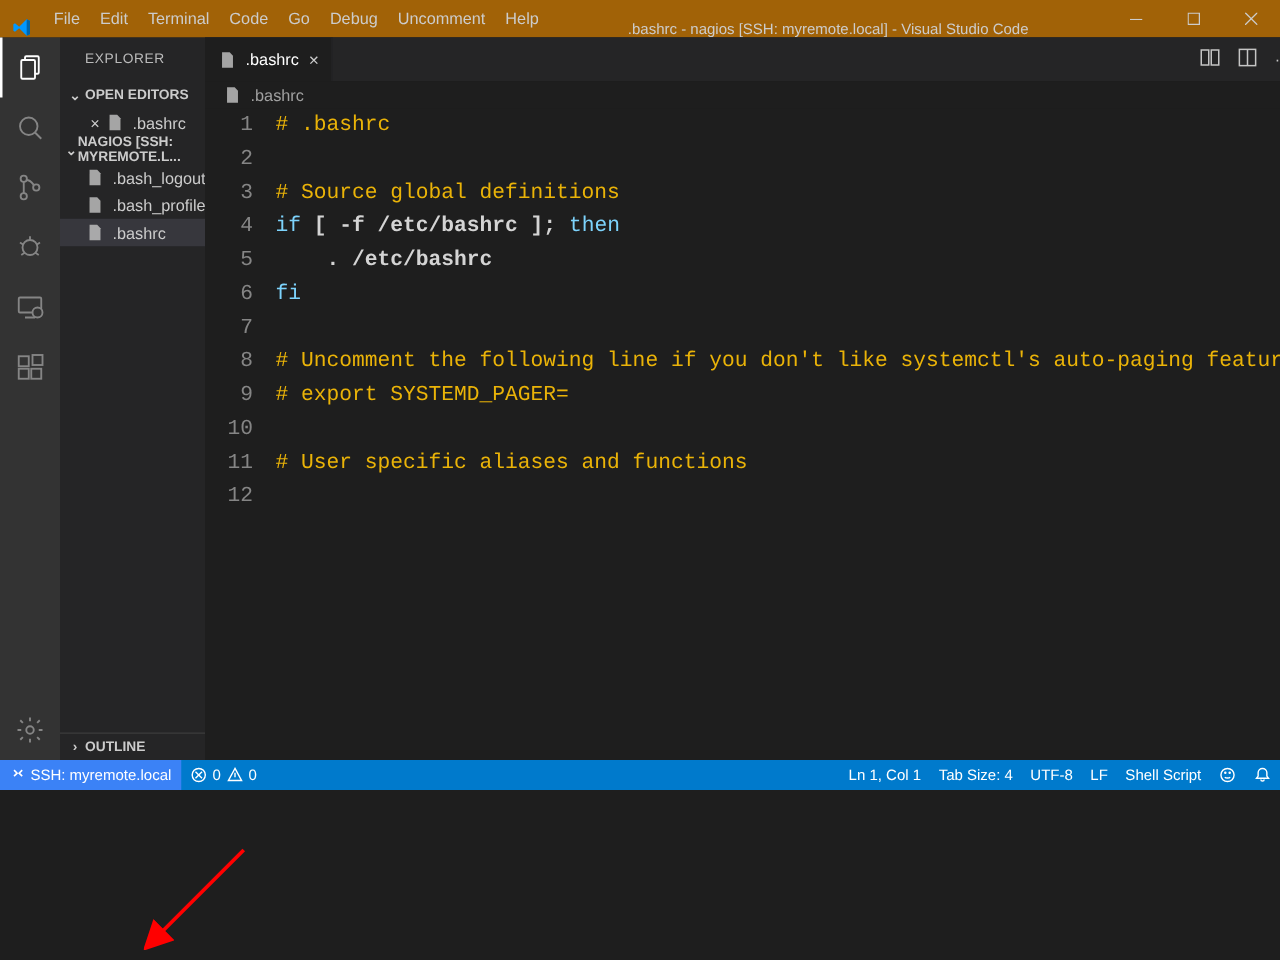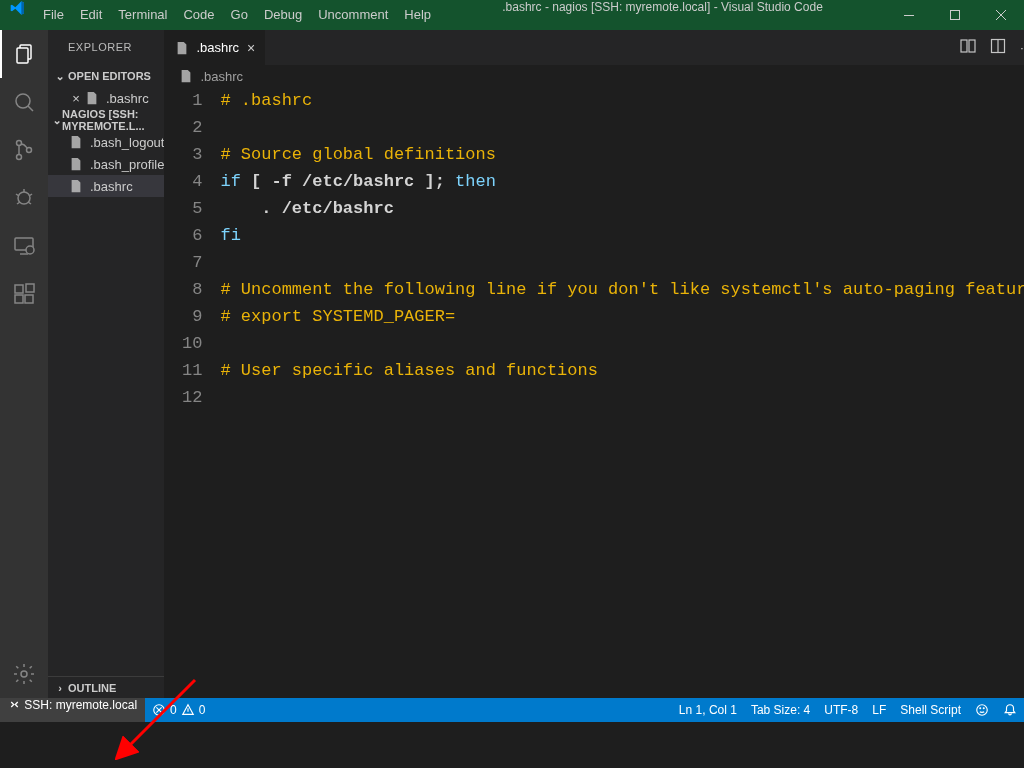--- a/index.html
+++ b/index.html
@@ -1,25 +1,25 @@
 <!DOCTYPE html>
 <html><head>
 <meta charset="utf-8">
 <style>
 * { margin:0; padding:0; box-sizing:border-box; }
 html,body { width:1024px; height:768px; overflow:hidden; font-family:"Segoe UI",Arial,sans-serif; background:#1e1e1e; color:#cccccc; font-size:13px; }
-.titlebar { height:30px; background:#14532d; display:flex; align-items:flex-start; color:#cccccc; }
+.titlebar { height:30px; background:#a16207; display:flex; align-items:flex-end; color:#cccccc; }
 .titlebar .logo { width:35px; display:flex; justify-content:center; align-items:center; }
 .titlebar .logo svg { width:16px; height:16px; }
 .menu { display:flex; }
 .menu-item { padding:0 8px; height:30px; line-height:30px; cursor:default; }
 .title { flex:1; text-align:center; font-size:12px; }
 .winctrl { display:flex; }
 .winctrl div { width:46px; height:30px; display:flex; justify-content:center; align-items:center; }
-.body { display:flex; height:668px; }
+.body { display:flex; height:578px; }
 .activitybar { width:48px; background:#333333; display:flex; flex-direction:column; align-items:center; }
 .act-icon { width:48px; height:48px; display:flex; justify-content:center; align-items:center; color:#858585; }
 .act-icon.active { color:#ffffff; border-left:2px solid #ffffff; }
 .act-icon svg { width:24px; height:24px; }
 .act-spacer { flex:1; }
 .sidebar { width:192px; background:#252526; display:flex; flex-direction:column; }
 .sidebar-title { height:35px; line-height:35px; padding-left:20px; font-size:11px; color:#bbbbbb; letter-spacing:.5px; }
 .section-hdr { height:22px; display:flex; align-items:center; padding-left:4px; font-size:11px; font-weight:700; color:#cccccc; cursor:default; }
 .section-hdr .chev { width:16px; text-align:center; font-size:11px; }
 .tree-item { height:22px; display:flex; align-items:center; padding-left:20px; font-size:13px; color:#cccccc; cursor:default; }
@@ -35,21 +35,21 @@
 .tab-actions svg{ width:16px; height:16px; }
 .breadcrumb { height:22px; display:flex; align-items:center; padding-left:14px; font-size:13px; color:#a0a0a0; background:#1e1e1e; }
 .code { flex:1; display:flex; font-family:Consolas,"Courier New",monospace; font-size:17px; line-height:27px; }
 .gutter { width:56px; text-align:right; color:#858585; padding-right:18px; }
 .content { flex:1; white-space:pre; position:relative; }
 .content .row { height:27px; }
 .tok-comment { color:#eab308; }
 .tok-keyword { color:#7dd3fc; }
 .tok-default { color:#d4d4d4;font-weight:bold; }
 .statusbar { height:24px; background:#007acc; color:#ffffff; display:flex; align-items:center; font-size:12px; }
-.remote { background:#404040; height:24px; display:flex; align-items:flex-start; padding:0 8px; }
+.remote { background:#3b82f6; height:24px; display:flex; align-items:center; padding:0 8px; }
 .status-item { padding:0 7px; display:flex; align-items:center; gap:4px; height:24px; }
 .status-spacer { flex:1; }
 .remote-ico svg { width:13px; height:13px; }
 .arrow-annot { position:absolute; pointer-events:none; }
 </style>
 </head>
 <body>
 
 <div class="titlebar">
   <div class="logo">

